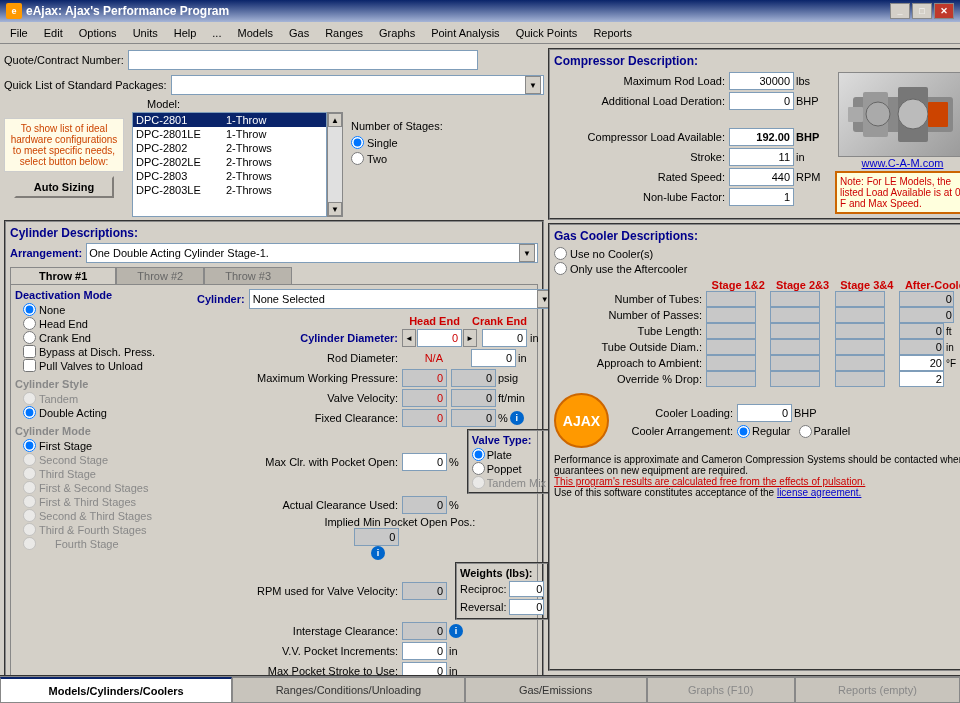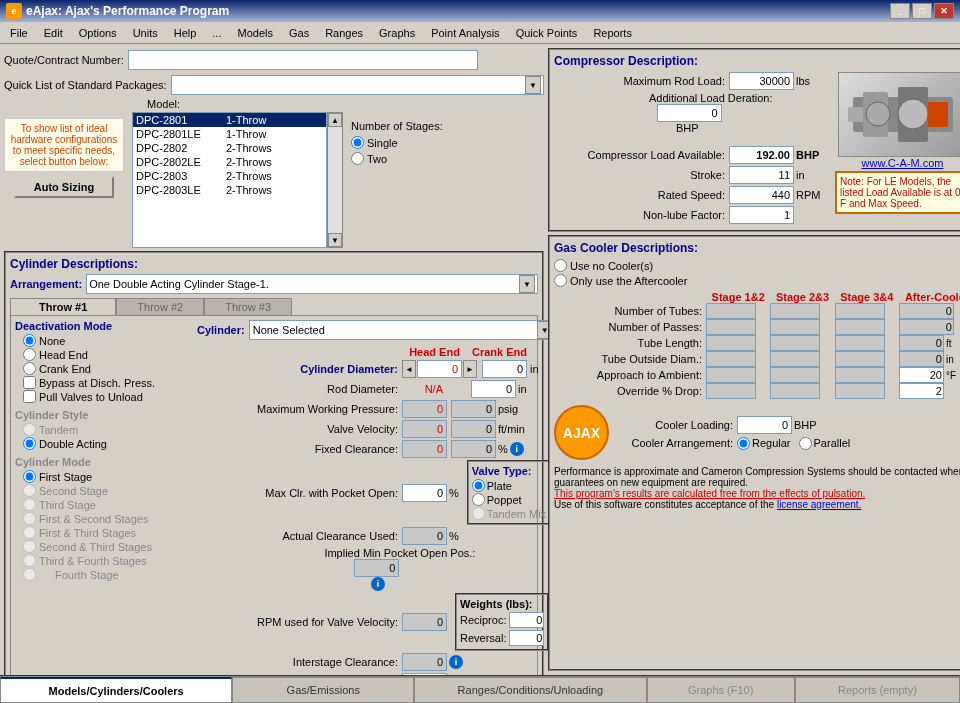--- a/index.html
+++ b/index.html
@@ -73,21 +73,21 @@
             To show list of ideal hardware configurations to meet specific needs, select button below:
           </div>
           <button style="background:#d4d0c8; border:2px outset #d4d0c8; padding:3px 12px; font-size:11px; font-weight:bold; cursor:pointer; width:100px;">Auto Sizing</button>
         </div>
 
         <div style="display:flex; flex-direction:column;">
           <div style="display:flex; align-items:center; gap:4px; margin-bottom:2px;">
             <span style="font-size:11px;padding-left:15px;">Model:</span>
           </div>
           <div style="display:flex;">
-            <div style="border:1px solid #7f9db9; background:white; width:195px; height:136px; overflow:hidden;">
+            <div style="border:1px solid #7f9db9; background:white; width:195px; height:105px; overflow:hidden;">
               <div style="display:flex; padding:1px 3px; background:#0a246a; color:white; font-size:11px; cursor:pointer;">
                 <span style="width:90px;">DPC-2801</span>
                 <span>1-Throw</span>
               </div>
               <div style="display:flex; padding:1px 3px; font-size:11px; cursor:pointer;">
                 <span style="width:90px;">DPC-2801LE</span>
                 <span>1-Throw</span>
               </div>
               <div style="display:flex; padding:1px 3px; font-size:11px; cursor:pointer;">
                 <span style="width:90px;">DPC-2802</span>
@@ -368,21 +368,21 @@
 
         <div style="display:flex; gap:6px;">
           <div style="flex:1;">
 
             <div style="display:flex; align-items:center; margin-bottom:2px;">
               <span style="width:175px; text-align:right; padding-right:4px; font-size:11px;">Maximum Rod Load:</span>
               <input type="text" value="30000" style="width: 65px; height: 18px; border: 1px solid rgb(127, 157, 185); font-size: 11px; text-align: right; padding: 1px 3px;">
               <span style="width:30px; font-size:11px; padding-left:2px;">lbs</span>
             </div>
 
-            <div style="display:flex; align-items:center; margin-bottom:12px;flex-direction:column;">
+            <div style="display:flex; align-items:center; margin-bottom:18px;">
               <span style="width:175px; text-align:right; padding-right:4px; font-size:11px;">Additional Load Deration:</span>
               <input type="text" value="0" style="width: 65px; height: 18px; border: 1px solid rgb(127, 157, 185); font-size: 11px; text-align: right; padding: 1px 3px;">
               <span style="width:30px; font-size:11px; padding-left:2px;">BHP</span>
             </div>
 
             <div style="display:flex; align-items:center; margin-bottom:2px;">
               <span style="width:175px; text-align:right; padding-right:4px; font-size:11px;">Compressor Load Available:</span>
               <input type="text" value="192.00" style="width: 65px; height: 18px; border: 1px solid rgb(127, 157, 185); font-size: 11px; text-align: right; padding: 1px 3px; font-weight: bold;">
               <span style="width:30px; font-size:11px; padding-left:2px; font-weight:bold;">BHP</span>
             </div>
@@ -538,18 +538,18 @@
           <span>Use of this software constitutes acceptance of the</span>
           <span style="color:#0000cc; text-decoration:underline; cursor:pointer;">license agreement.</span>
         </div>
 
       </div>
     </div>
   </div>
 
   <div style="display:flex; height:28px; background:#d4d0c8; border-top:2px groove #888; flex-shrink:0;">
     <div style="flex:1.3; display:flex; align-items:center; justify-content:center; border:1px solid #888; font-size:11px; font-weight:bold; cursor:pointer; background:white; border-top:2px solid #0a246a; padding:0 6px;">Models/Cylinders/Coolers</div>
+    <div style="flex:1.3; display:flex; align-items:center; justify-content:center; border:1px solid #888; font-size:11px; cursor:pointer; background:#c8c4bc; color:#333; padding:0 6px;">Ranges/Conditions/Unloading</div>
     <div style="flex:1; display:flex; align-items:center; justify-content:center; border:1px solid #888; font-size:11px; cursor:pointer; background:#c8c4bc; color:#333; padding:0 6px;">Gas/Emissions</div>
-    <div style="flex:1.3; display:flex; align-items:center; justify-content:center; border:1px solid #888; font-size:11px; cursor:pointer; background:#c8c4bc; color:#333; padding:0 6px;">Ranges/Conditions/Unloading</div>
     <div style="flex:0.8; display:flex; align-items:center; justify-content:center; border:1px solid #888; font-size:11px; cursor:pointer; background:#c8c4bc; color:#888; padding:0 6px;">Graphs (F10)</div>
     <div style="flex:0.9; display:flex; align-items:center; justify-content:center; border:1px solid #888; font-size:11px; cursor:pointer; background:#c8c4bc; color:#888; padding:0 6px;">Reports (empty)</div>
   </div>
 </div>
 
 </body></html>

